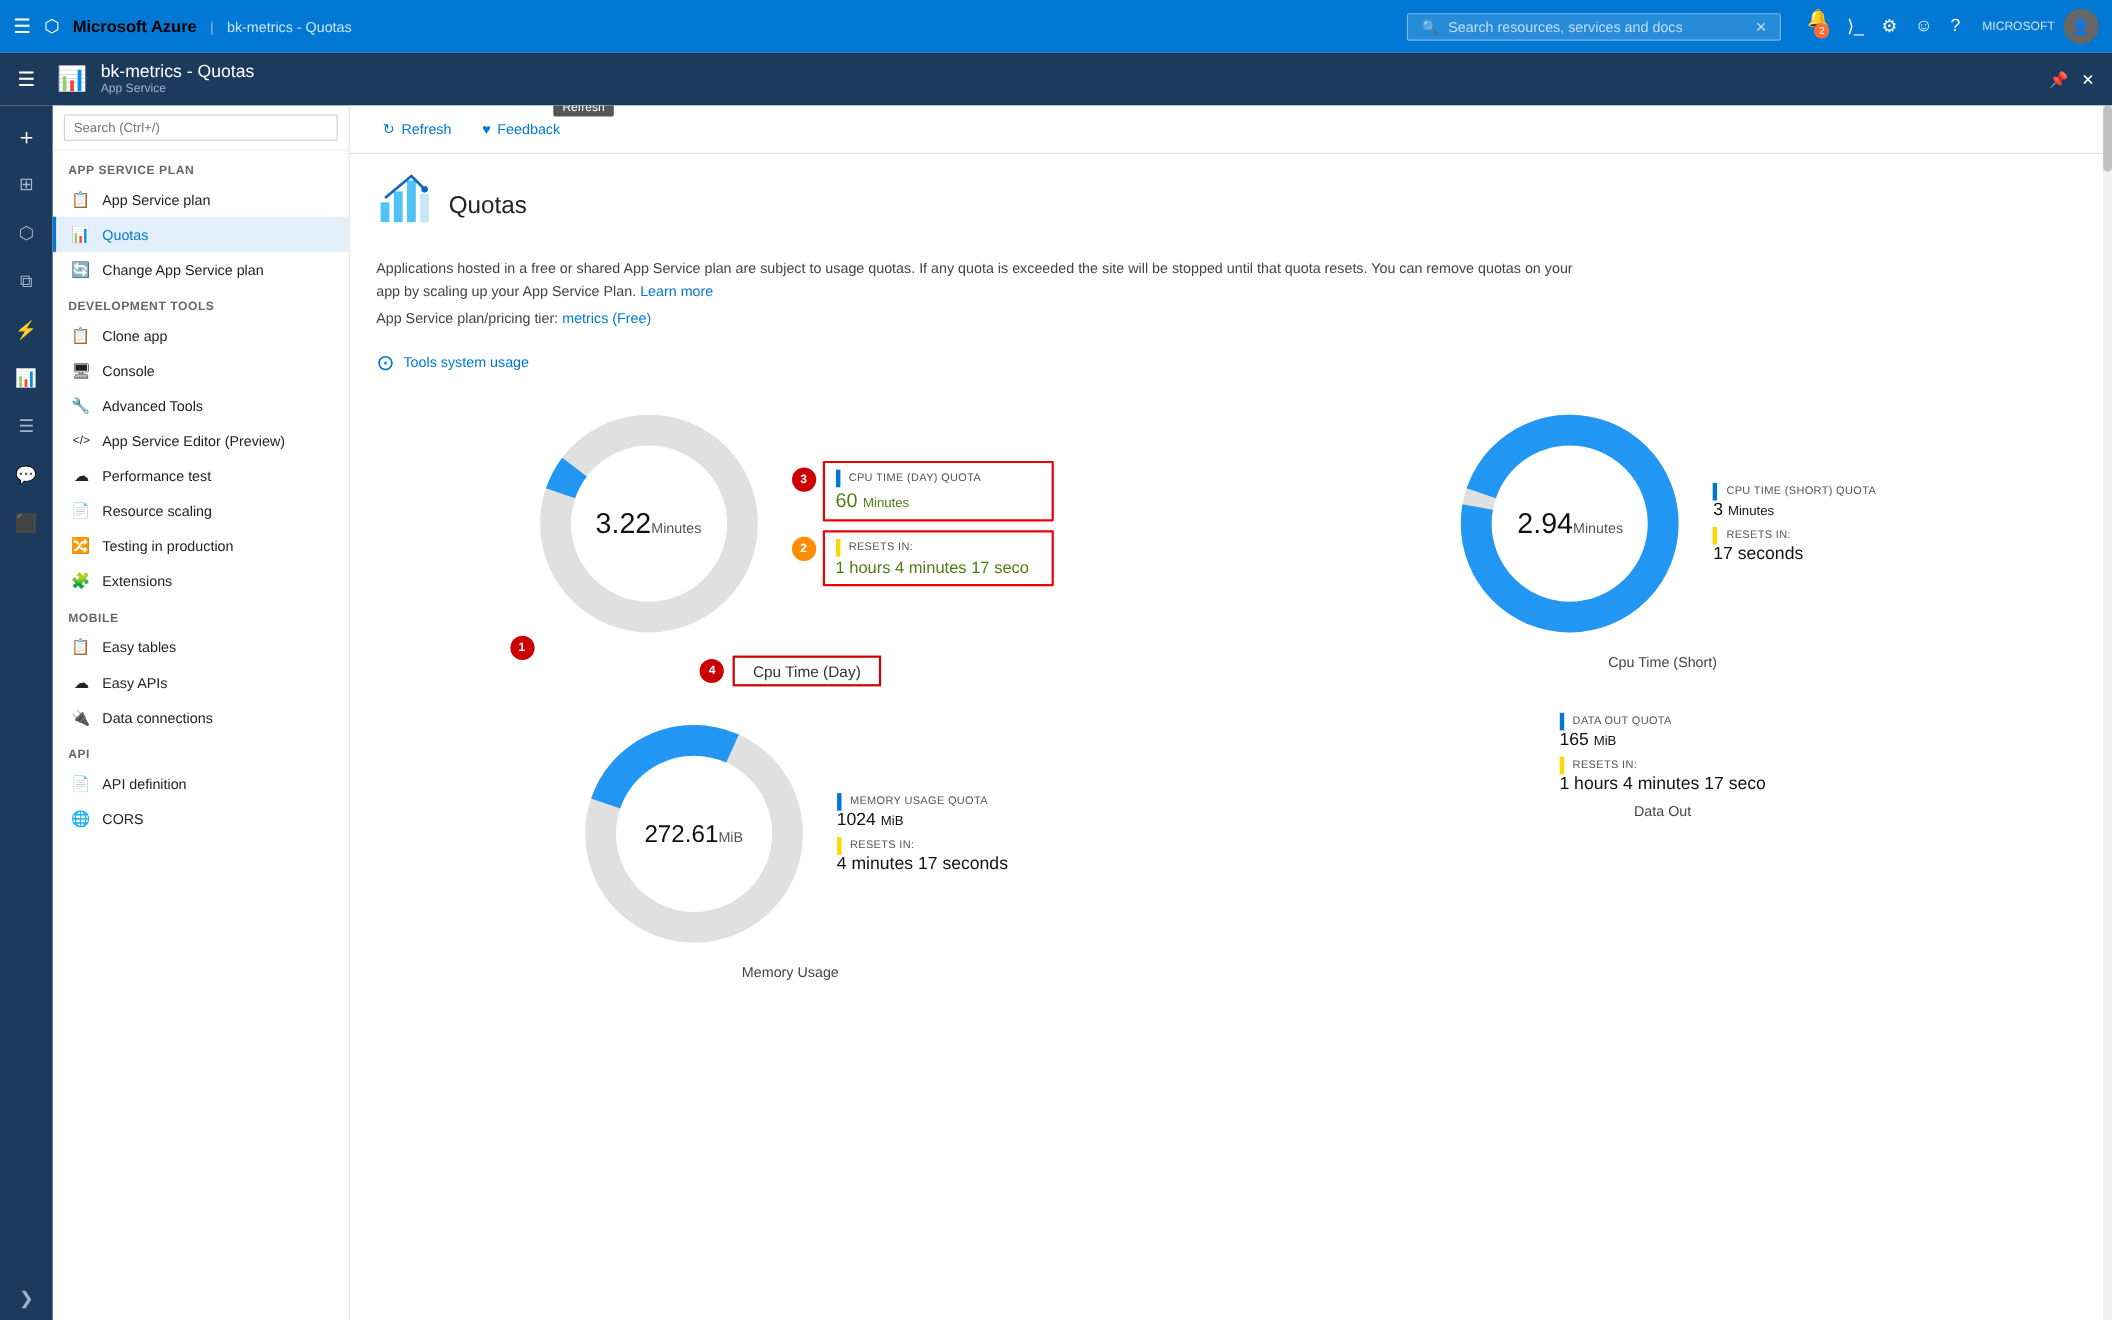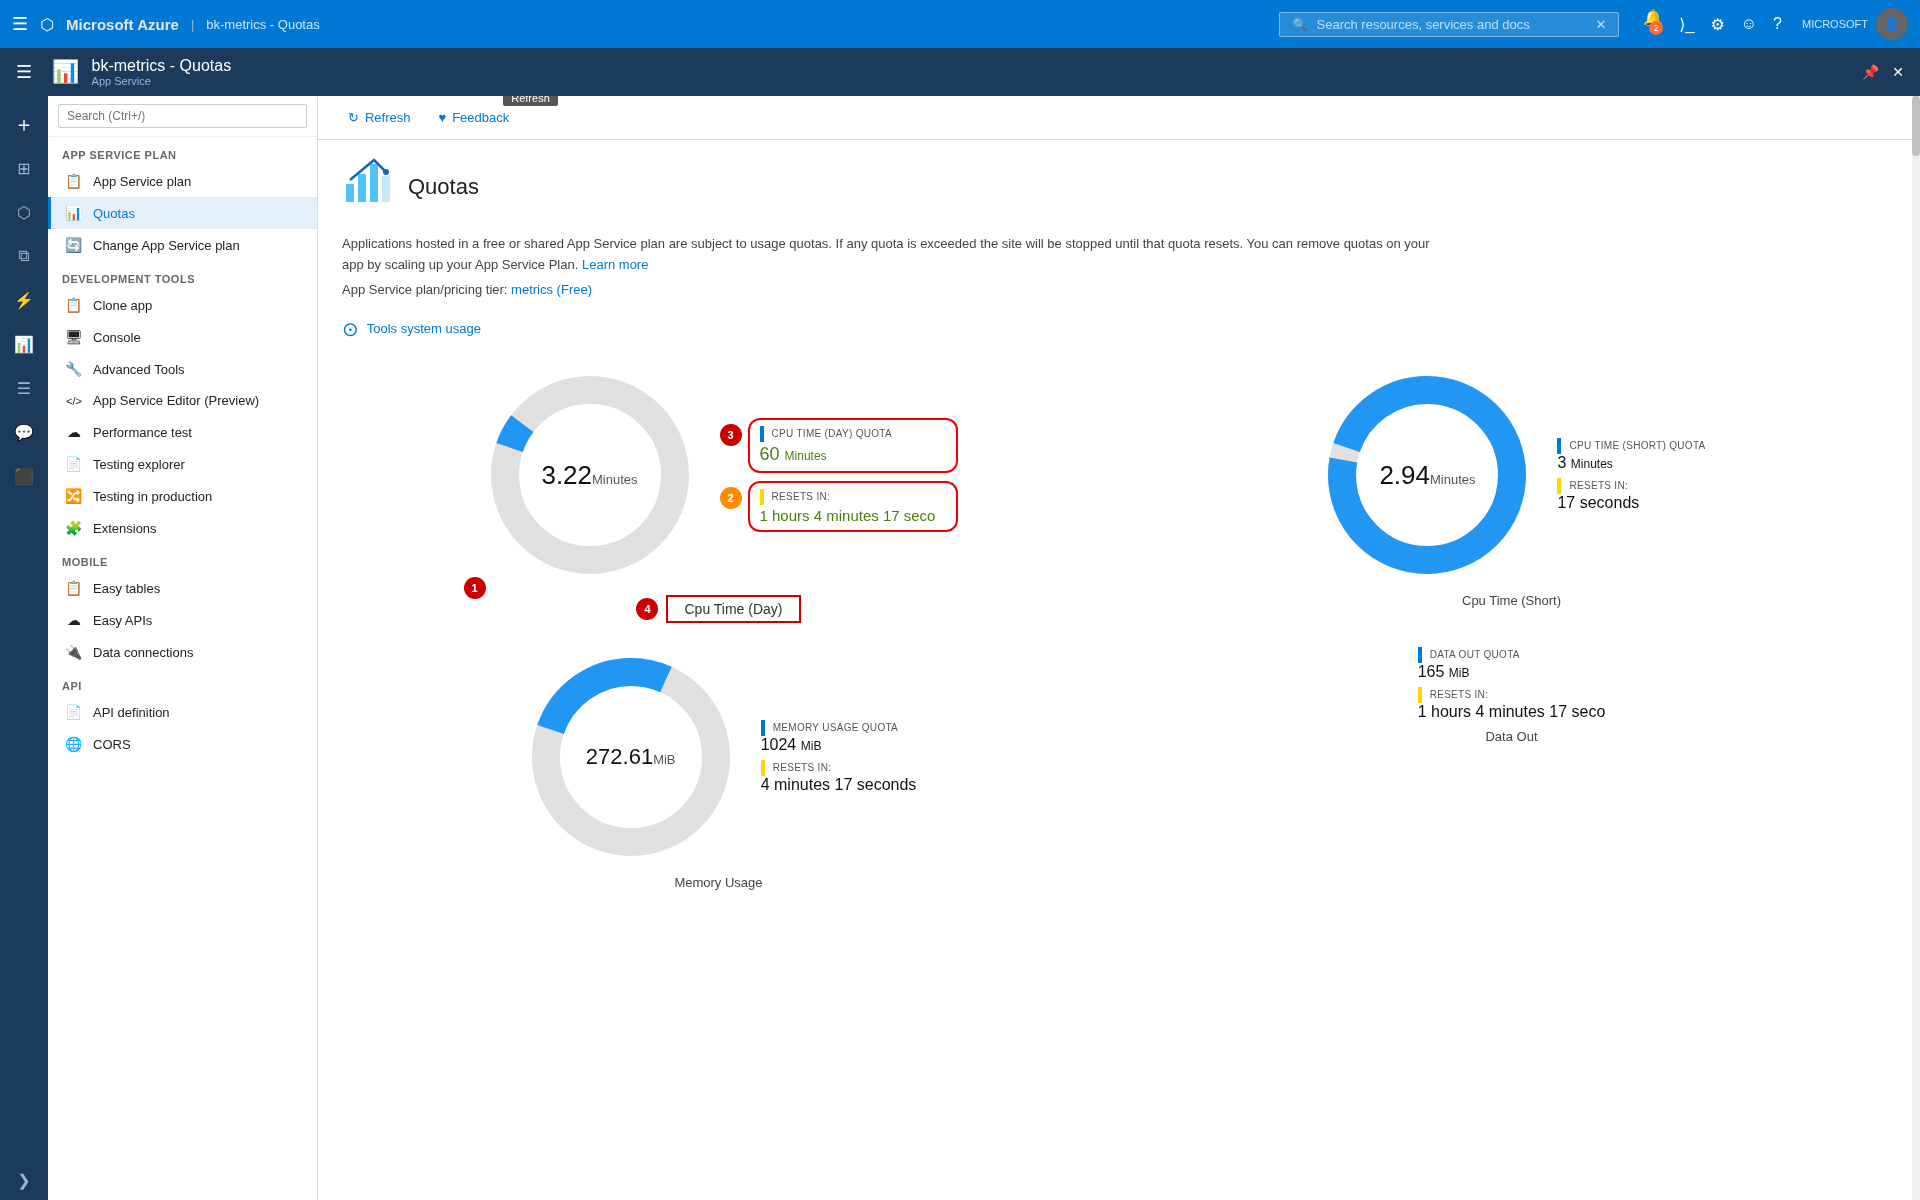--- a/index.html
+++ b/index.html
@@ -7,21 +7,21 @@
 
     
     .top-bar {
       height: 48px;
       background: #0078d4;
       display: flex;
       align-items: center;
       padding: 0 12px;
       gap: 12px;
     }
-    .top-bar-brand { color: #e5e5e5; font-size: 15px; font-weight: 600; display: flex; align-items: center; gap: 8px; }
+    .top-bar-brand { color: #000000; font-size: 15px; font-weight: 600; display: flex; align-items: center; gap: 8px; }
     .top-bar-search {
       margin-left: auto;
       background: rgba(255,255,255,0.15);
       border: 1px solid rgba(255,255,255,0.4);
       border-radius: 2px;
       color: white;
       padding: 4px 12px;
       width: 340px;
       display: flex;
       align-items: center;
@@ -199,21 +199,21 @@
       transform: translate(-50%, -50%);
       text-align: center;
     }
     .donut-value { font-size: 26px; font-weight: 300; color: #111; }
     .donut-unit { font-size: 13px; color: #555; }
 
     
     .chart-info { display: flex; flex-direction: column; gap: 8px; }
     .info-box {
       border: 1px solid #ccc;
-      border-radius: 12px;
+      border-radius: 1px;
       padding: 6px 10px;
       min-width: 210px;
     }
     .info-box.highlighted { border: 2px solid #e00; }
     .info-box-label { font-size: 10px; color: #555; text-transform: uppercase; letter-spacing: 0.3px; display: flex; align-items: center; gap: 4px; }
     .info-box-value { font-size: 18px; font-weight: 300; color: #4d7c0f; margin-top: 2px; }
     .info-box-unit { font-size: 12px; }
 
     .info-inline { display: flex; flex-direction: column; gap: 6px; }
     .info-inline-item { display: flex; flex-direction: column; }
@@ -335,21 +335,21 @@
       <div class="nav-item">
         <span class="nav-item-icon" style="font-size:11px;">&lt;/&gt;</span>
         <span>App Service Editor (Preview)</span>
       </div>
       <div class="nav-item">
         <span class="nav-item-icon">☁</span>
         <span>Performance test</span>
       </div>
       <div class="nav-item">
         <span class="nav-item-icon">📄</span>
-        <span>Testing explorer</span>
+        <span>Resource scaling</span>
       </div>
       <div class="nav-item">
         <span class="nav-item-icon">🔀</span>
         <span>Testing in production</span>
       </div>
       <div class="nav-item">
         <span class="nav-item-icon">🧩</span>
         <span>Extensions</span>
       </div>
     </div>

